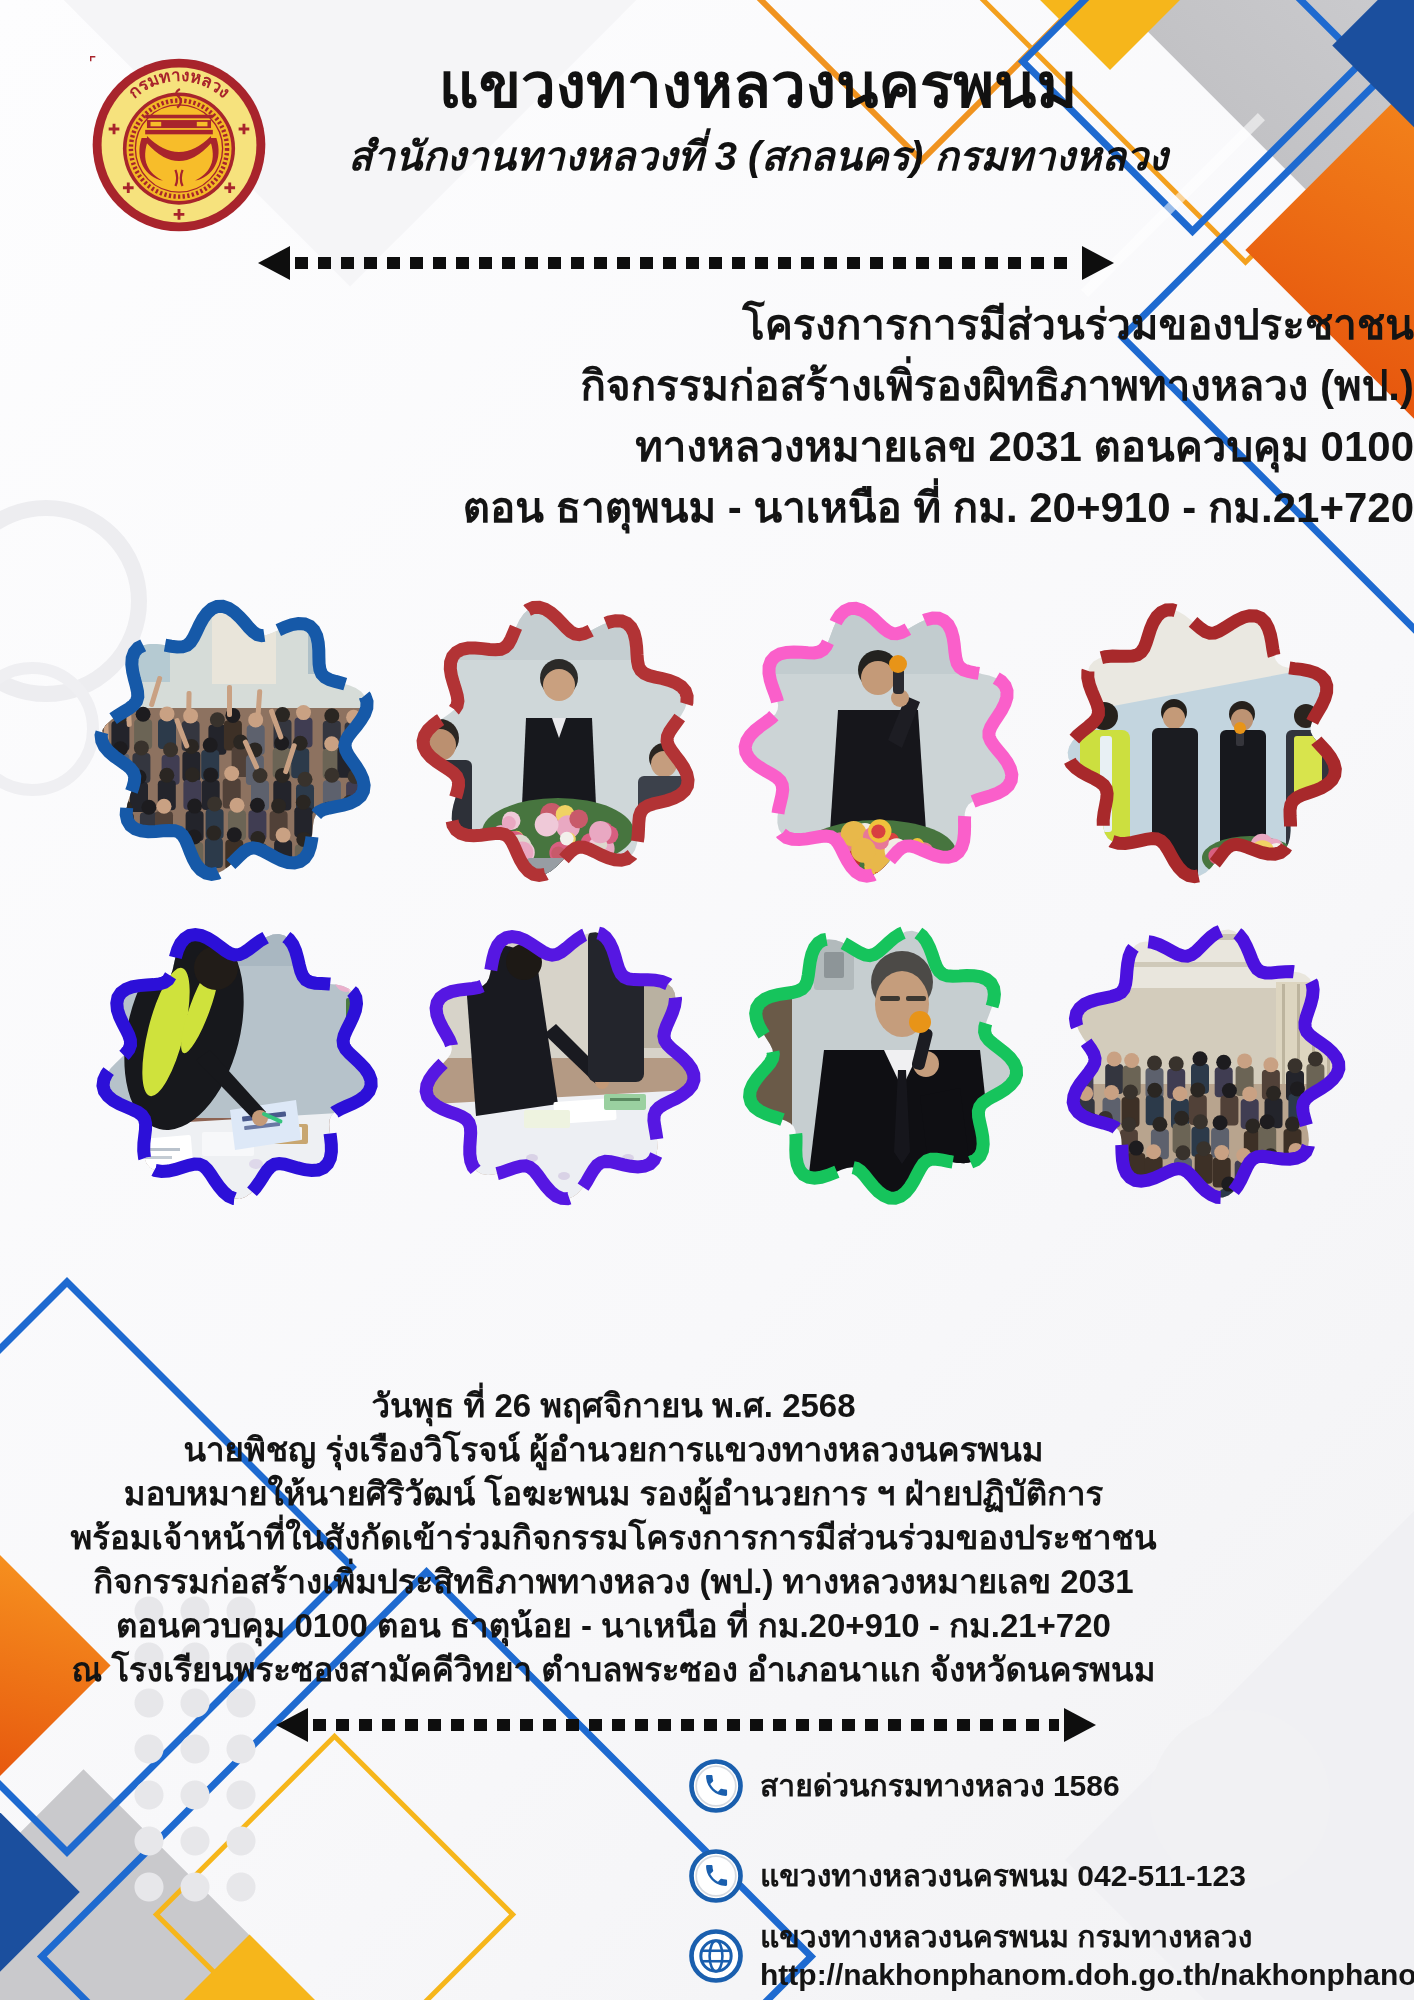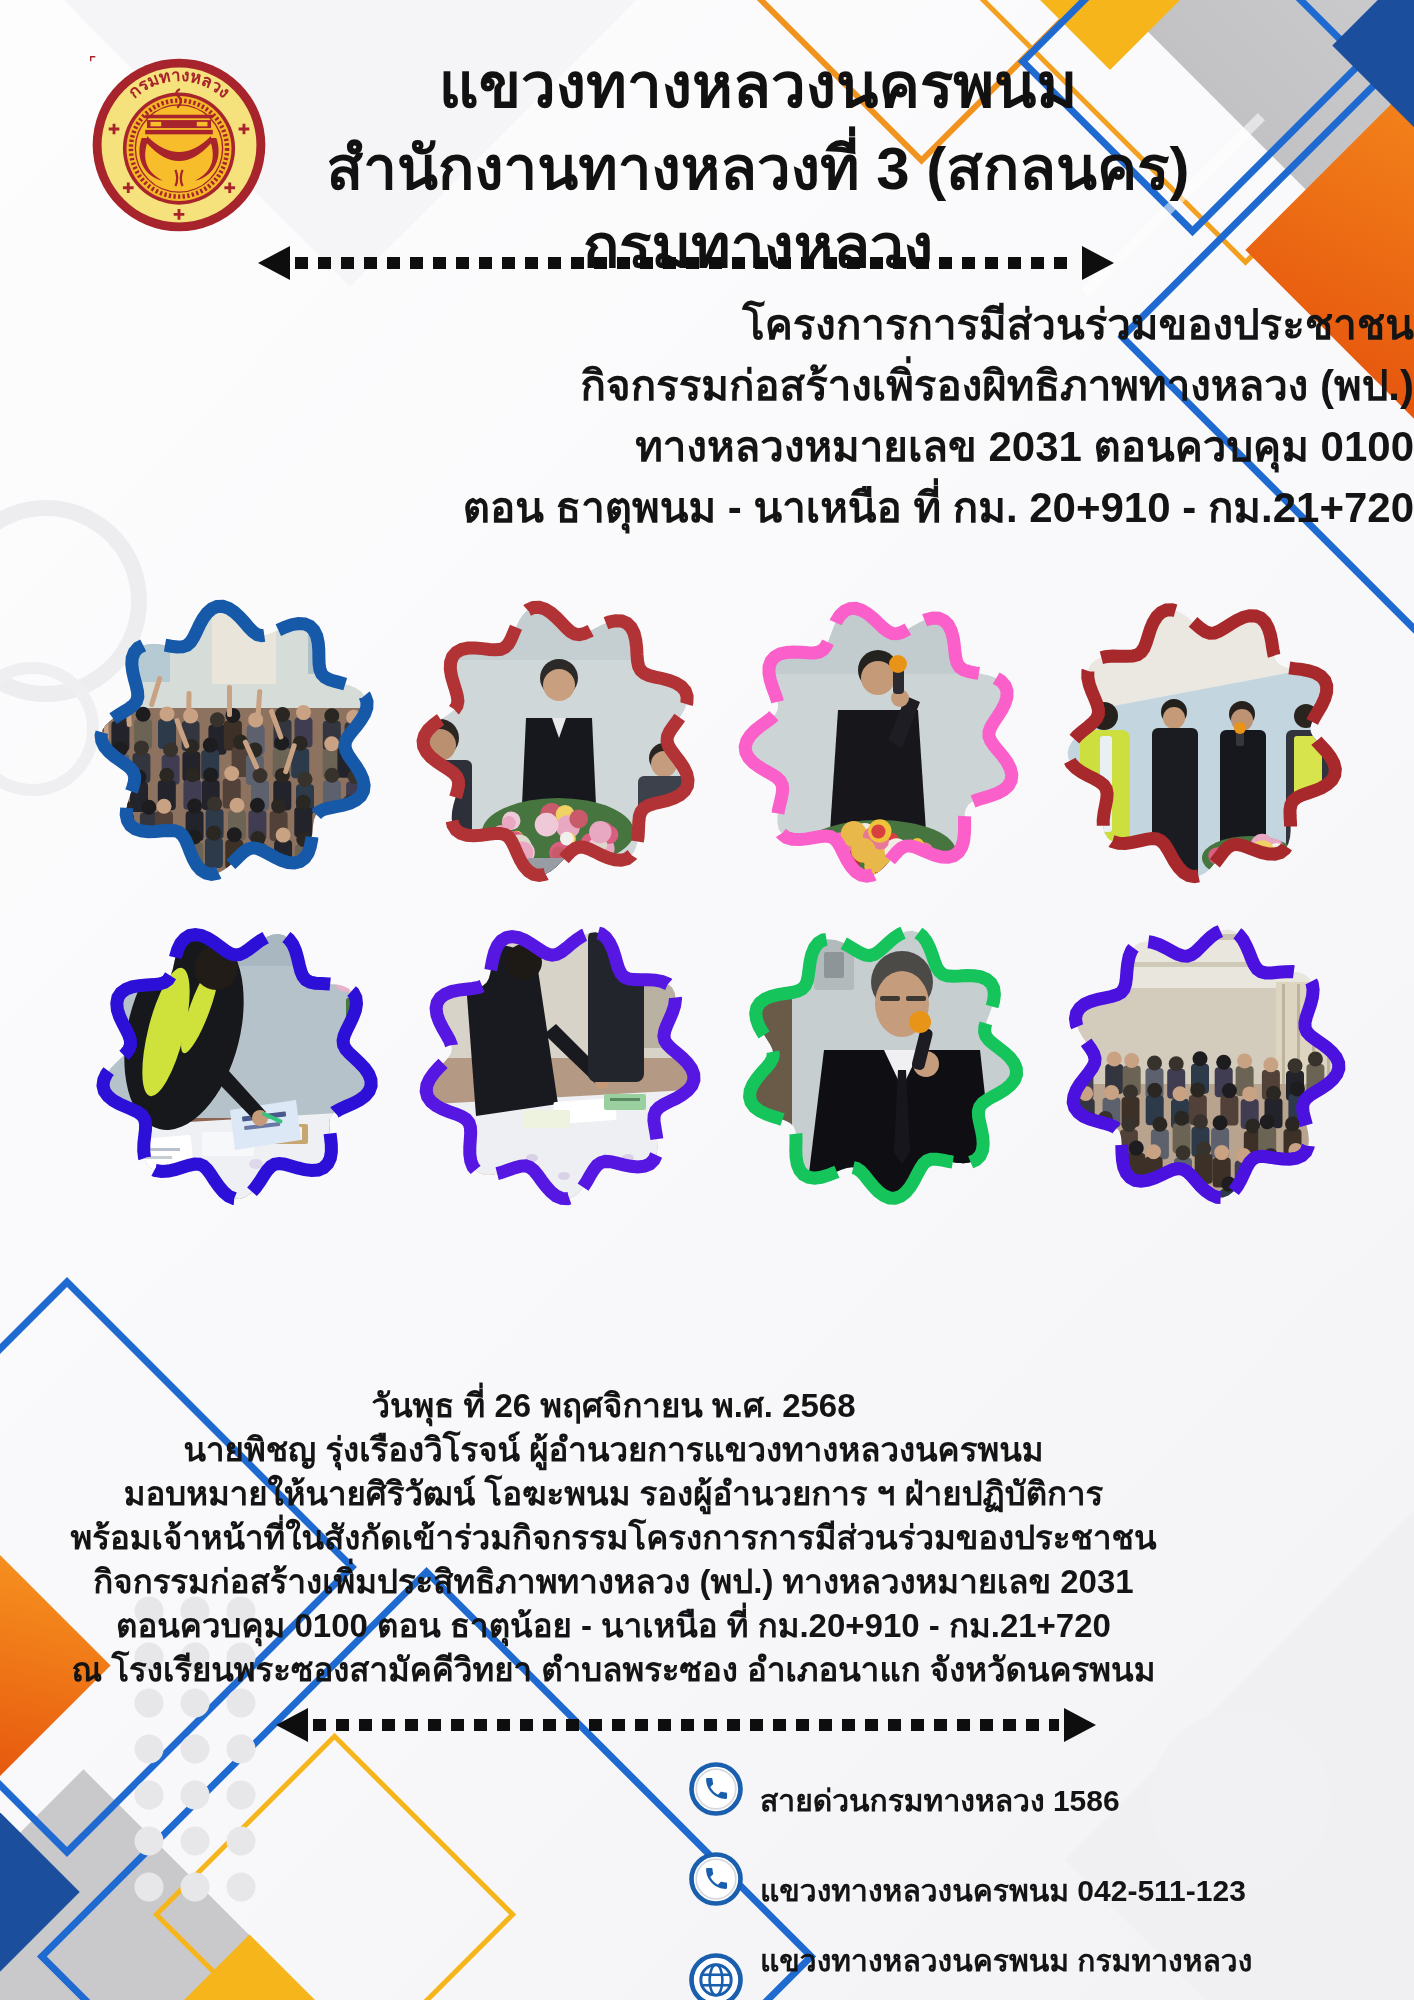--- a/index.html
+++ b/index.html
@@ -8,21 +8,21 @@
     font-family:"Liberation Sans","DejaVu Sans",sans-serif;color:#141414;}
   .deco{position:absolute;inset:0;z-index:0;}
   .deco > div{position:absolute;}
   .dm{transform:rotate(45deg);}
   .content{position:absolute;inset:0;z-index:1;}
   .content > *{position:absolute;}
 
   .logo{left:90px;top:56px;width:178px;height:178px;}
   .headtext{left:266px;top:44px;width:984px;text-align:center;}
   .org-name{font-size:62px;font-weight:bold;line-height:1.35;margin:0;color:#111;}
-  .org-sub{font-size:60px;font-weight:bold;line-height:1.3;margin:2px 0 0 0;color:#111;}
+  .org-sub{font-size:40px;font-weight:bold;line-height:1.3;margin:2px 0 0 0;color:#111;font-style:italic;}
 
   .arrow{display:flex;align-items:center;}
   .arrow-top{left:258px;top:246px;width:856px;}
   .arrow-bottom{left:276px;top:1708px;width:820px;}
   .ah{width:0;height:0;border-top:17px solid transparent;border-bottom:17px solid transparent;}
   .ahl{border-right:32px solid #0e0e0e;}
   .ahr{border-left:32px solid #0e0e0e;}
   .dotline{height:12px;flex:1;margin:0 5px;
     background:repeating-linear-gradient(90deg,#0e0e0e 0 13px,transparent 13px 23px);}
 
@@ -31,21 +31,21 @@
 
   .photo-grid{left:84px;top:590px;display:grid;grid-template-columns:repeat(4,306px);
     column-gap:16px;row-gap:20px;}
   .photo{margin:0;width:306px;height:302px;}
   .photo svg{width:306px;height:302px;display:block;}
 
   .details{left:0;top:1384px;width:1227px;text-align:center;}
   .details div{font-size:33px;font-weight:bold;line-height:44px;}
 
   .contact{left:688px;display:flex;align-items:center;gap:16px;}
-  .contact .txt{font-size:30px;font-weight:bold;line-height:38px;white-space:nowrap;margin-top:24px;}
+  .contact .txt{font-size:30px;font-weight:bold;line-height:38px;white-space:nowrap;}
   .cicon{width:56px;height:56px;flex:0 0 56px;}
   .ring{border-radius:50%;}
 </style>
 </head>
 <body>
 
 <div class="poster">
 
   <div class="deco">
     <div class="dm" style="left:-100px;top:-800px;width:900px;height:900px;background:#f5f5f7;"></div>

